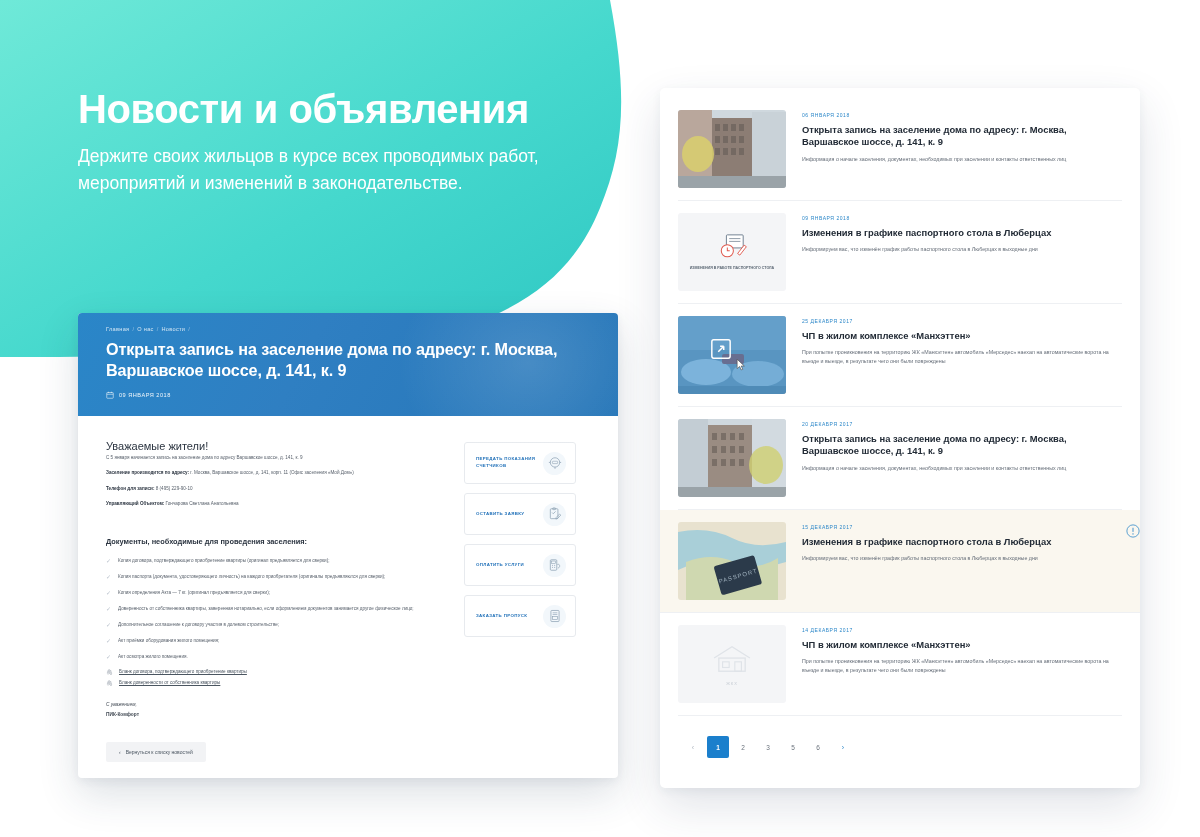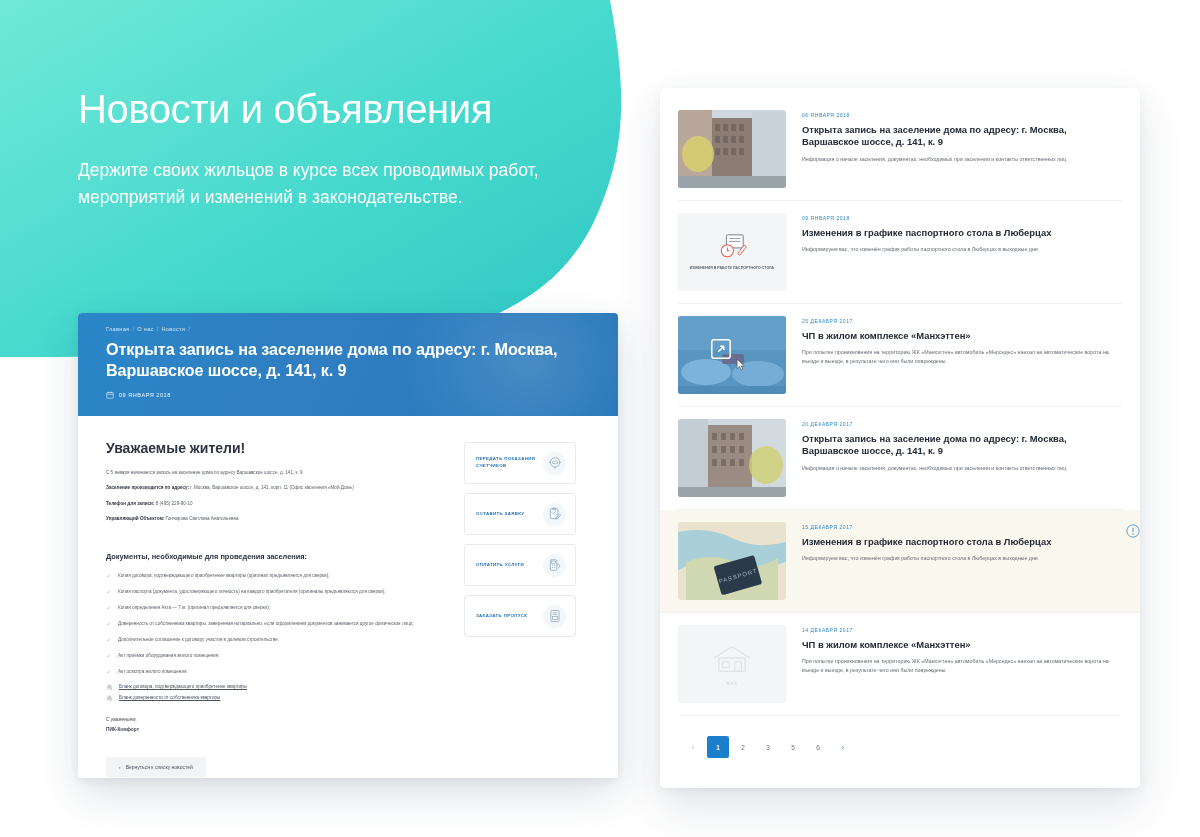--- a/index.html
+++ b/index.html
@@ -11,25 +11,25 @@
     overflow: hidden;
   }
 
   
   .blob-wrap { position: absolute; left: 0; top: 0; width: 700px; height: 360px; }
   .blob-wrap svg { display: block; width: 700px; height: 360px; }
 
   
   .hero { position: absolute; left: 78px; top: 88px; width: 540px; z-index: 5; }
   .hero-title {
-    font-size: 40px; font-weight: normal; color: #ffffff;
+    font-size: 40px; font-weight: bold; color: #ffffff;
     letter-spacing: -0.4px; line-height: 1.05; white-space: nowrap;
   }
   .hero-sub {
-    margin-top: 27px; font-size: 17.5px; color: #ffffff;
+    margin-top: 13px; font-size: 17.5px; color: #ffffff;
     line-height: 1.55; font-weight: 400; max-width: 515px;
   }
 
   
   .article-card {
     position: absolute; left: 78px; top: 313px; width: 540px; height: 465px;
     background: #ffffff; border-radius: 4px;
     box-shadow: 0 16px 40px rgba(40,60,90,0.16), 0 3px 10px rgba(40,60,90,0.07);
     overflow: hidden; z-index: 6;
   }
@@ -43,21 +43,21 @@
   }
   .breadcrumb { font-size: 5.6px; letter-spacing: .3px; opacity: .88; margin-bottom: 7px; }
   .breadcrumb span { opacity: .9; }
   .breadcrumb i { font-style: normal; opacity: .55; margin: 0 3px; }
   .article-title { font-size: 16.2px; font-weight: bold; line-height: 1.27; letter-spacing: -.1px; }
   .article-date { display: flex; align-items: center; gap: 5px; margin-top: 11px; font-size: 5.6px; letter-spacing: .5px; opacity: .93; }
   .cal-ico { width: 8px; height: 8px; opacity: .9; }
 
   .article-body { display: flex; padding: 24px 28px 0 28px; }
   .article-main { width: 340px; }
-  .art-h3 { font-size: 14px; font-weight: bold; color: #2b3440; margin-bottom: 13px; }
+  .art-h3 { font-size: 11px; font-weight: normal; color: #2b3440; margin-bottom: 2px; }
   .art-p { font-size: 4.6px; color: #58606b; line-height: 1.85; margin-bottom: 7px; }
   .art-p b { color: #2b3440; }
   .art-h4 { font-size: 7.4px; font-weight: bold; color: #2b3440; margin: 28px 0 11px; }
   .chk { display: flex; gap: 7px; margin-bottom: 7px; }
   .chk .tick { color: #b9c2cc; font-size: 6px; line-height: 1.5; flex: none; }
   .chk .txt { font-size: 4.6px; color: #58606b; line-height: 1.65; }
   .dl { display: flex; gap: 6px; align-items: center; margin-bottom: 5px; margin-top: 2px; }
   .dl .clip { color: #9aa3ad; font-size: 5.5px; }
   .dl .lnk { font-size: 4.6px; color: #4a5560; text-decoration: underline; }
   .sign { margin-top: 14px; font-size: 4.8px; color: #444c56; line-height: 2.1; font-style: italic; }

